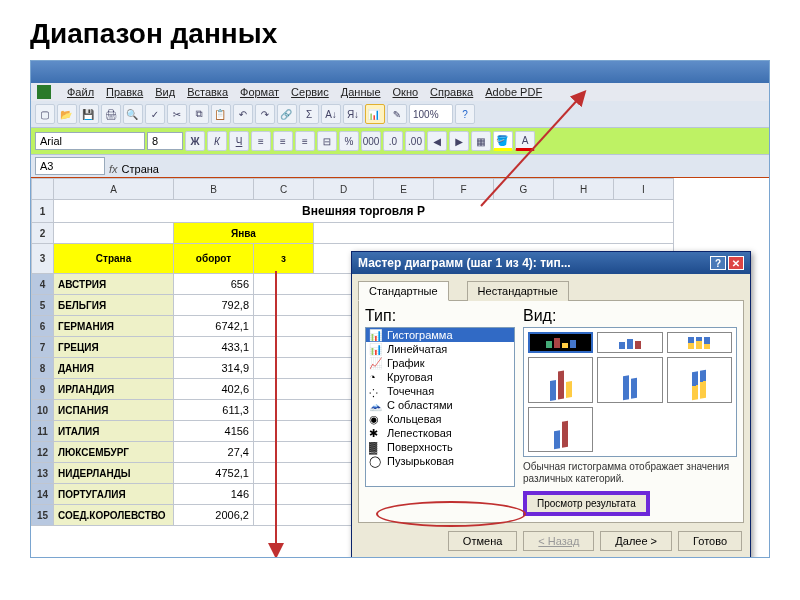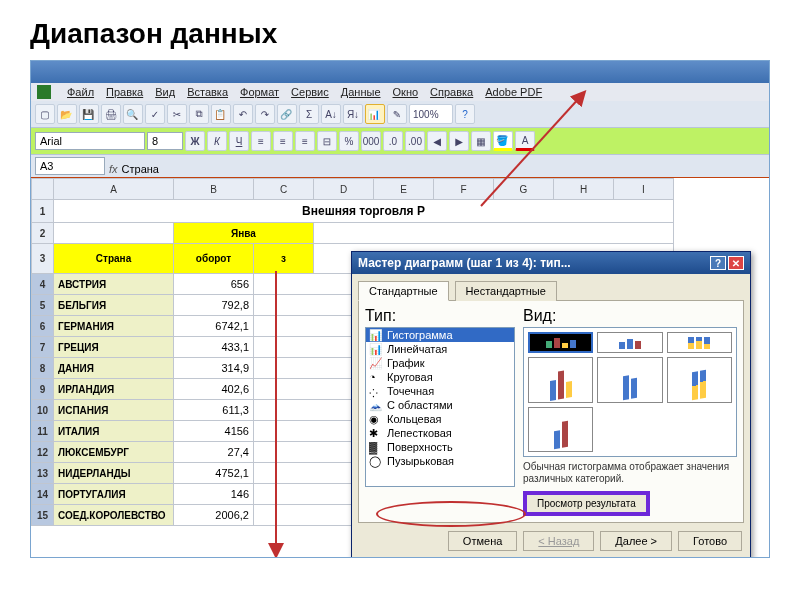--- a/index.html
+++ b/index.html
@@ -30,21 +30,21 @@
   .cell-val { background:#fff; text-align:right; padding:0 4px;}
   .sheet-title { font-weight:bold; text-align:center; padding:4px; font-size:12px;}
   .month-hdr { background:#ffff00; font-weight:bold; text-align:center; font-size:10px;}
 
   
   .dialog { position:absolute; left:320px; top:190px; width:400px; background:#ece9d8; border:1px solid #0a246a; box-shadow:2px 2px 6px rgba(0,0,0,0.4);}
   .dlg-title { background:linear-gradient(#3d6fb0,#1e4b8c); color:#fff; font-weight:bold; font-size:12px; padding:4px 6px; display:flex; justify-content:space-between; align-items:center;}
   .dlg-title .btns { display:flex; gap:2px;}
   .dlg-title .wbtn { width:16px; height:14px; background:#d44; color:#fff; font-size:10px; display:flex; align-items:center; justify-content:center; border:1px solid #fff;}
   .dlg-title .wbtn.help { background:#4a7ab8;}
-  .tabs { display:flex; padding:6px 6px 0; gap:6px; font-size:11px;}
+  .tabs { display:flex; padding:6px 6px 0; gap:18px; font-size:11px;}
   .tab { padding:3px 10px; background:#ece9d8; border:1px solid #aca899; border-bottom:none; position:relative; top:1px;}
   .tab.active { background:#fcfcf8; border-bottom:1px solid #fcfcf8;}
   .dlg-body { background:#fcfcf8; margin:0 6px; border:1px solid #aca899; padding:6px; display:flex; gap:8px;}
   .type-col { width:150px; }
   .lbl { font-size:16px; margin-bottom:2px; display:block;}
   .type-list { border:1px solid #7f9db9; background:#fff; height:160px; font-size:11px; overflow:hidden;}
   .type-item { display:flex; align-items:center; gap:4px; padding:1px 3px;}
   .type-item.sel { background:#316ac5; color:#fff;}
   .ticon { width:14px; height:12px; display:inline-block; }
   .view-col { flex:1;}

